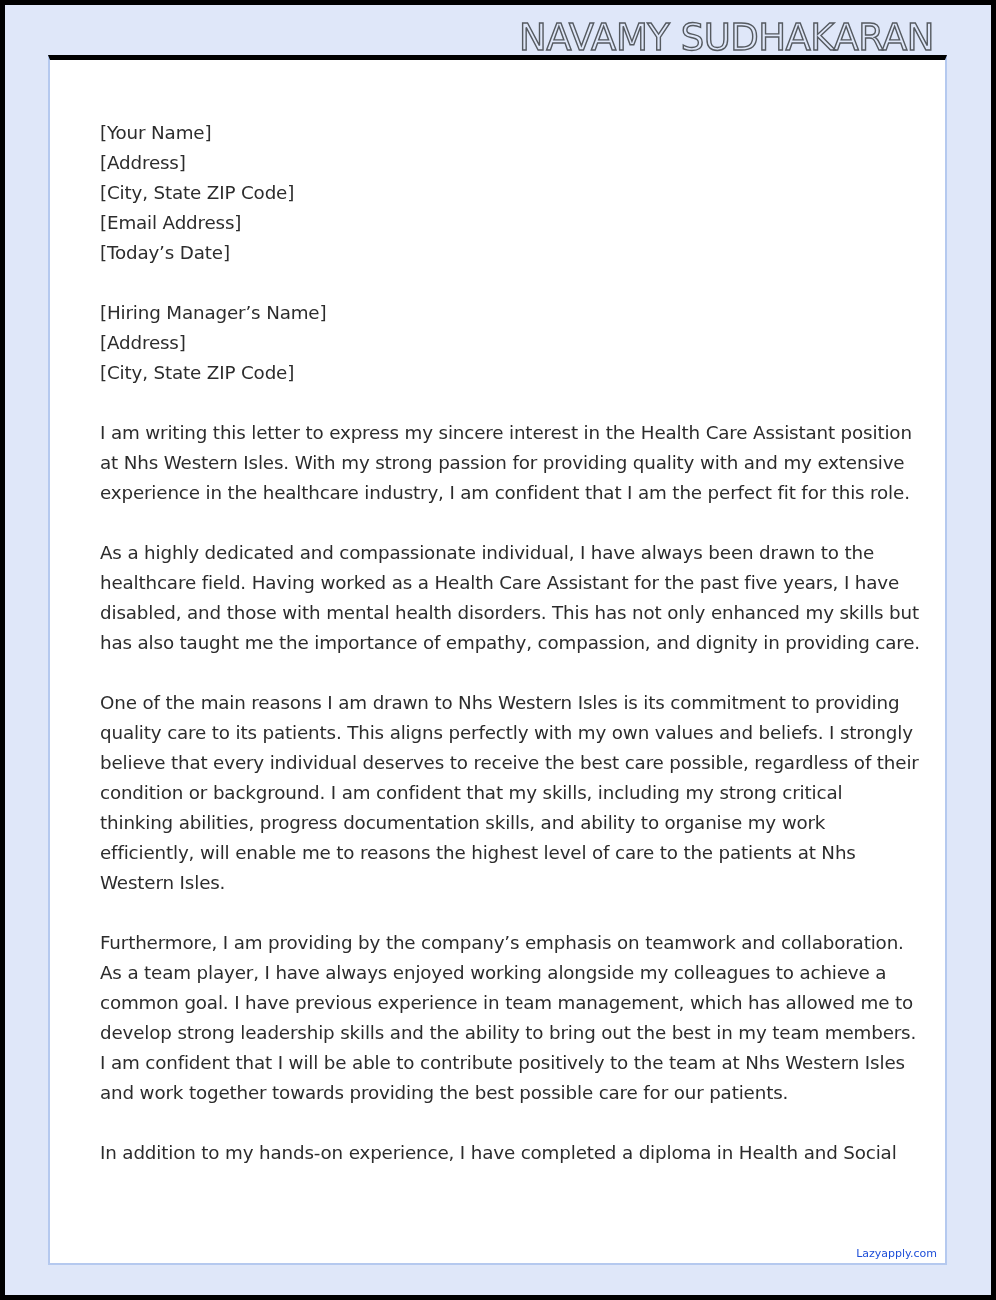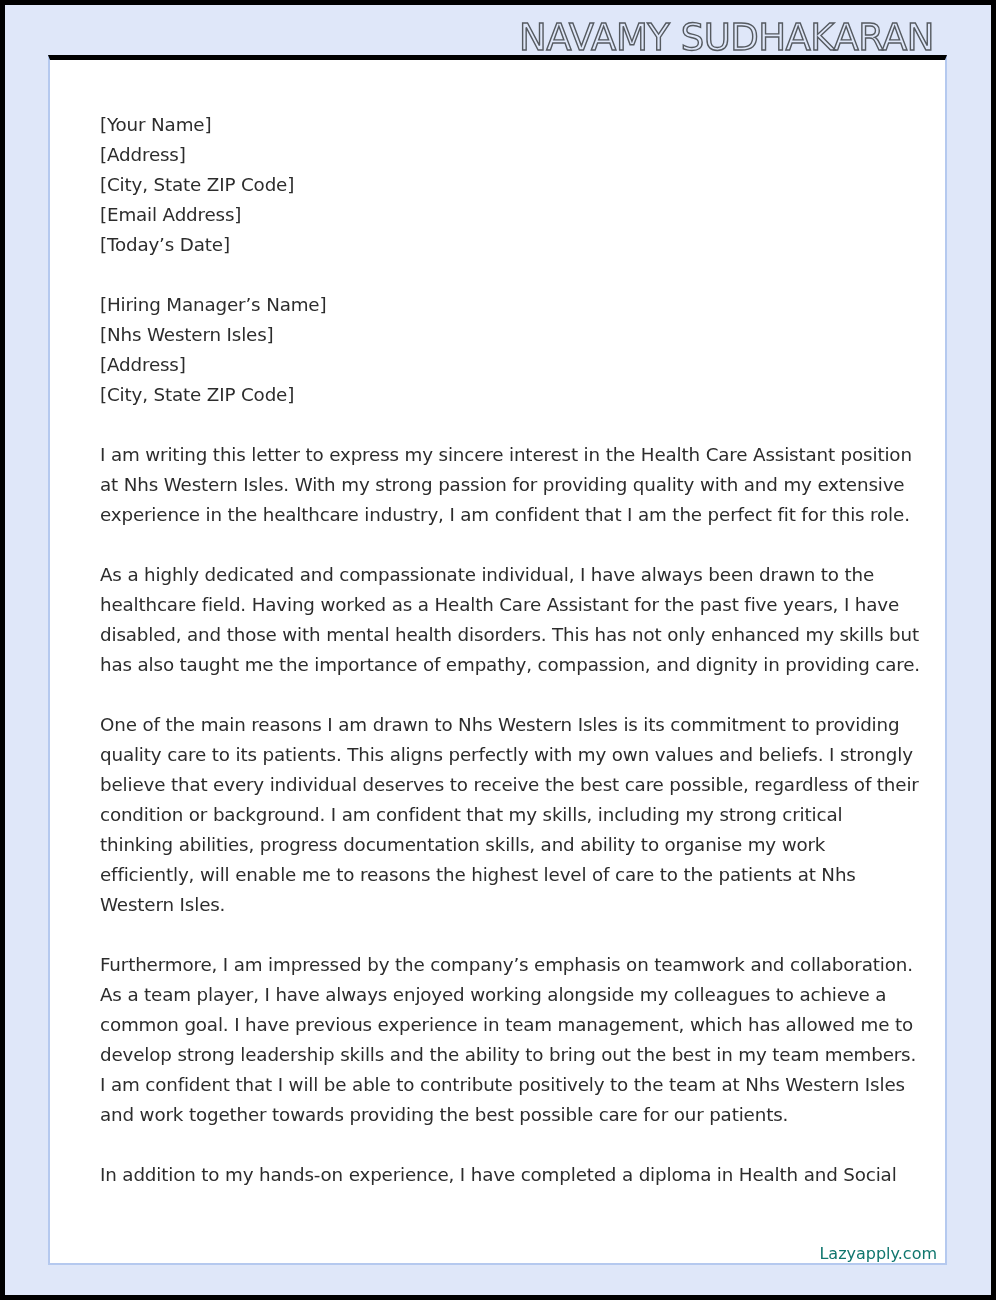--- a/index.html
+++ b/index.html
@@ -52,32 +52,32 @@
       position: absolute;
       left: 95px;
       top: 97px;
       width: 810px;
       font-size: 18.3px;
       line-height: 30px;
       color: #2c2c2c;
       letter-spacing: -0.15px;
     }
     .content p {
-      margin: 8px 0 30px 0;
+      margin: 16px 0 30px 0;
     }
     .content .line {
       display: block;
       white-space: nowrap;
     }
     .watermark {
       position: absolute;
       right: 8px;
       bottom: 2px;
-      font-size: 16px;
-      color: #0f766e;
+      font-size: 11px;
+      color: #1d4ed8;
       line-height: 14px;
     }
   </style>
 </head>
 <body>
 
 <div class="frame">
   <div class="name-title">NAVAMY SUDHAKARAN</div>
 
   <div class="card">
@@ -87,21 +87,20 @@
   <div class="content">
     <p>
       <span class="line">[Your Name]</span>
       <span class="line">[Address]</span>
       <span class="line">[City, State ZIP Code]</span>
       <span class="line">[Email Address]</span>
       <span class="line">[Today’s Date]</span>
     </p>
     <p>
       <span class="line">[Hiring Manager’s Name]</span>
-      <span class="line">[Nhs Western Isles]</span>
       <span class="line">[Address]</span>
       <span class="line">[City, State ZIP Code]</span>
     </p>
     <p>
       <span class="line">I am writing this letter to express my sincere interest in the Health Care Assistant position</span>
       <span class="line">at Nhs Western Isles. With my strong passion for providing quality with and my extensive</span>
       <span class="line">experience in the healthcare industry, I am confident that I am the perfect fit for this role.</span>
     </p>
     <p>
       <span class="line">As a highly dedicated and compassionate individual, I have always been drawn to the</span>
@@ -112,21 +111,21 @@
     <p>
       <span class="line">One of the main reasons I am drawn to Nhs Western Isles is its commitment to providing</span>
       <span class="line">quality care to its patients. This aligns perfectly with my own values and beliefs. I strongly</span>
       <span class="line">believe that every individual deserves to receive the best care possible, regardless of their</span>
       <span class="line">condition or background. I am confident that my skills, including my strong critical</span>
       <span class="line">thinking abilities, progress documentation skills, and ability to organise my work</span>
       <span class="line">efficiently, will enable me to reasons the highest level of care to the patients at Nhs</span>
       <span class="line">Western Isles.</span>
     </p>
     <p>
-      <span class="line">Furthermore, I am impressed by the company’s emphasis on teamwork and collaboration.</span>
+      <span class="line">Furthermore, I am providing by the company’s emphasis on teamwork and collaboration.</span>
       <span class="line">As a team player, I have always enjoyed working alongside my colleagues to achieve a</span>
       <span class="line">common goal. I have previous experience in team management, which has allowed me to</span>
       <span class="line">develop strong leadership skills and the ability to bring out the best in my team members.</span>
       <span class="line">I am confident that I will be able to contribute positively to the team at Nhs Western Isles</span>
       <span class="line">and work together towards providing the best possible care for our patients.</span>
     </p>
     <p>
       <span class="line">In addition to my hands-on experience, I have completed a diploma in Health and Social</span>
     </p>
   </div>

